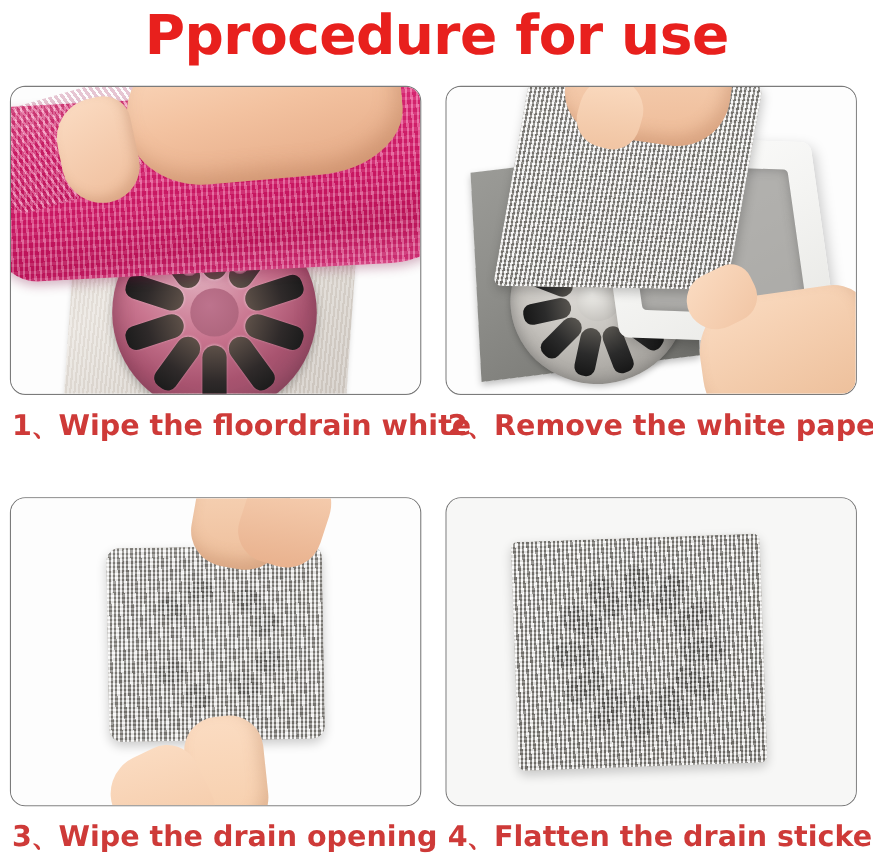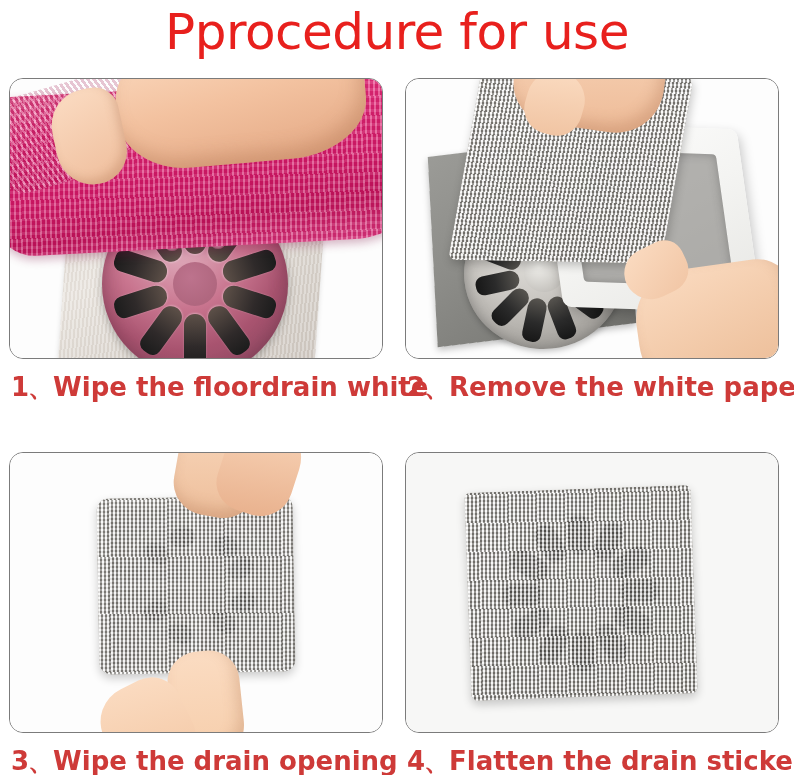--- a/index.html
+++ b/index.html
@@ -17,21 +17,21 @@
 
   
   .page-title {
     position: absolute;
     top: 2px;
     left: 0;
     width: 794px;
     text-align: center;
     color: #e8201d;
     font-family: "DejaVu Sans", sans-serif;
-    font-weight: normal;
+    font-weight: bold;
     font-size: 50px;
     letter-spacing: -0.5px;
     line-height: 60px;
     white-space: nowrap;
   }
 
   
   .steps-grid {
     position: absolute;
     top: 78px;

